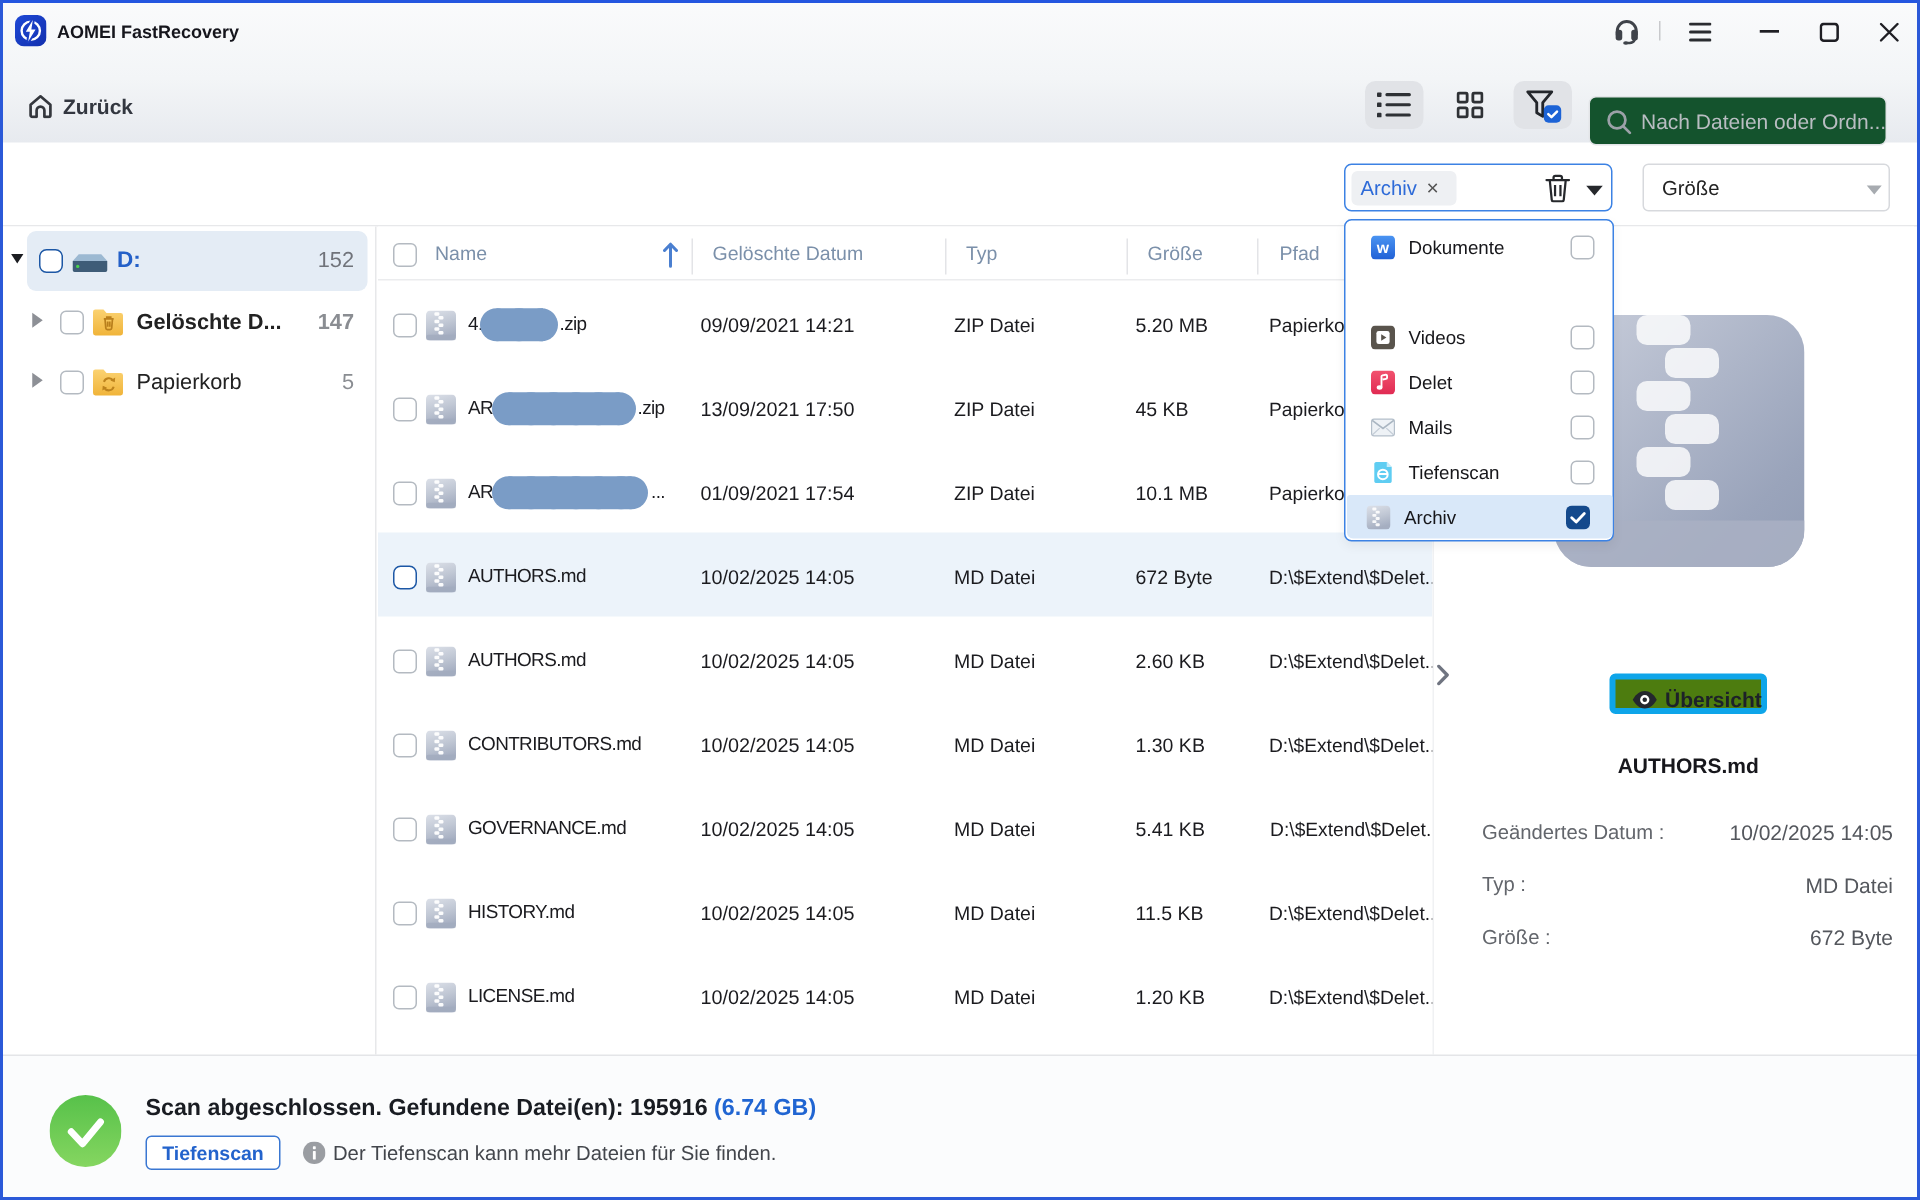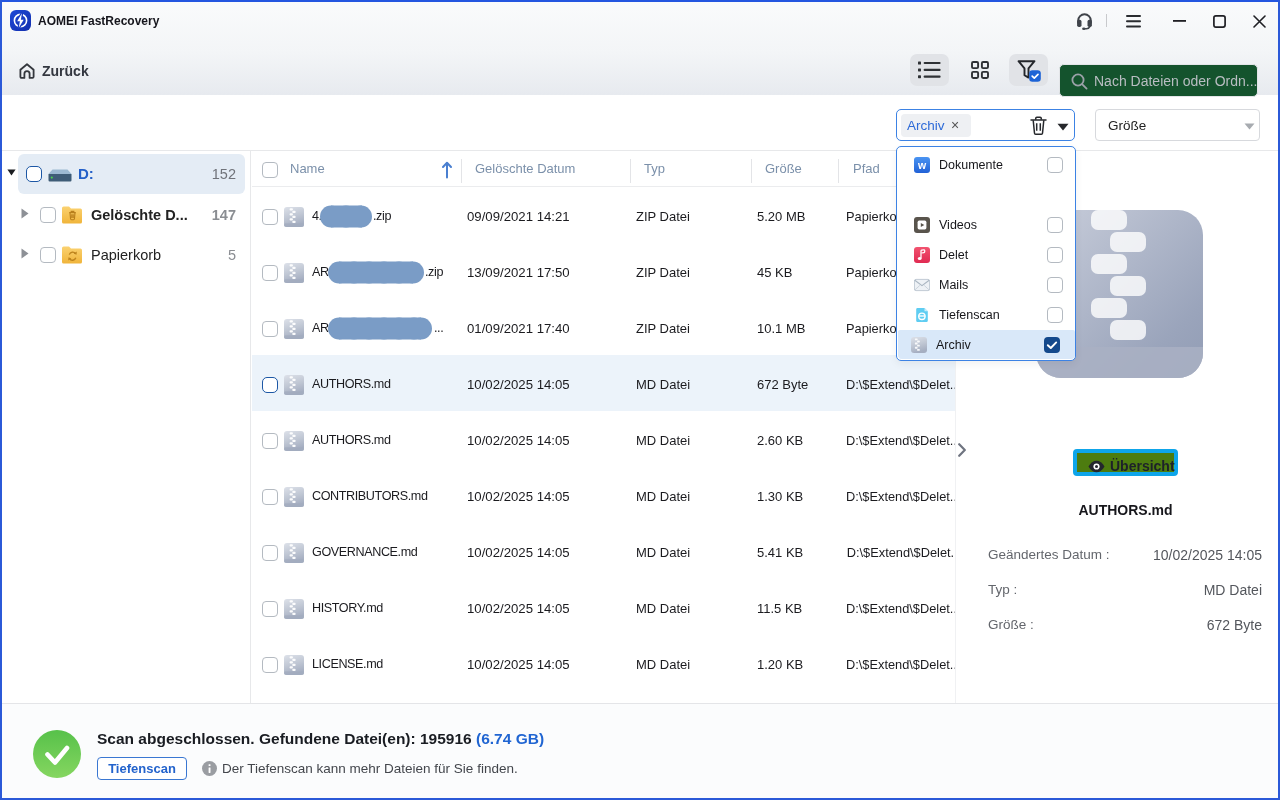--- a/index.html
+++ b/index.html
@@ -340,21 +340,21 @@
             <circle cx="26" cy="11.5" r="11"></circle>
             <circle cx="41" cy="11.5" r="11"></circle>
             <circle cx="56" cy="11.5" r="11"></circle>
             <circle cx="71" cy="11.5" r="11"></circle>
             <circle cx="86" cy="11.5" r="11"></circle>
             <circle cx="93" cy="11.5" r="11"></circle>
             <rect x="11" y="0.5" width="82" height="22"></rect>
           </g>
         </svg>
         <div class="fname" style="left:182px;">...</div>
-   <div class="fdate">01/09/2021 17:40</div>
+   <div class="fdate">01/09/2021 17:54</div>
    <div class="ftyp">ZIP Datei</div>
    <div class="fsize">10.1 MB</div>
    <div class="fpath">Papierkorb\ARb.zip</div>
   </div>
   <div class="frow sel" style="top:204px;">
    <div class="chk" style="border:1.6px solid #1c57a5;border-radius:5px;"></div>
    <svg class="zico" width="20" height="20" viewBox="0 0 20 20">
           <rect width="20" height="20" rx="3" fill="url(#zg)"></rect>
           <rect y="16.2" width="20" height="3.8" rx="1.8" fill="#a2abbe" opacity="0.75"></rect>
           <g fill="#fff" opacity="0.95">

